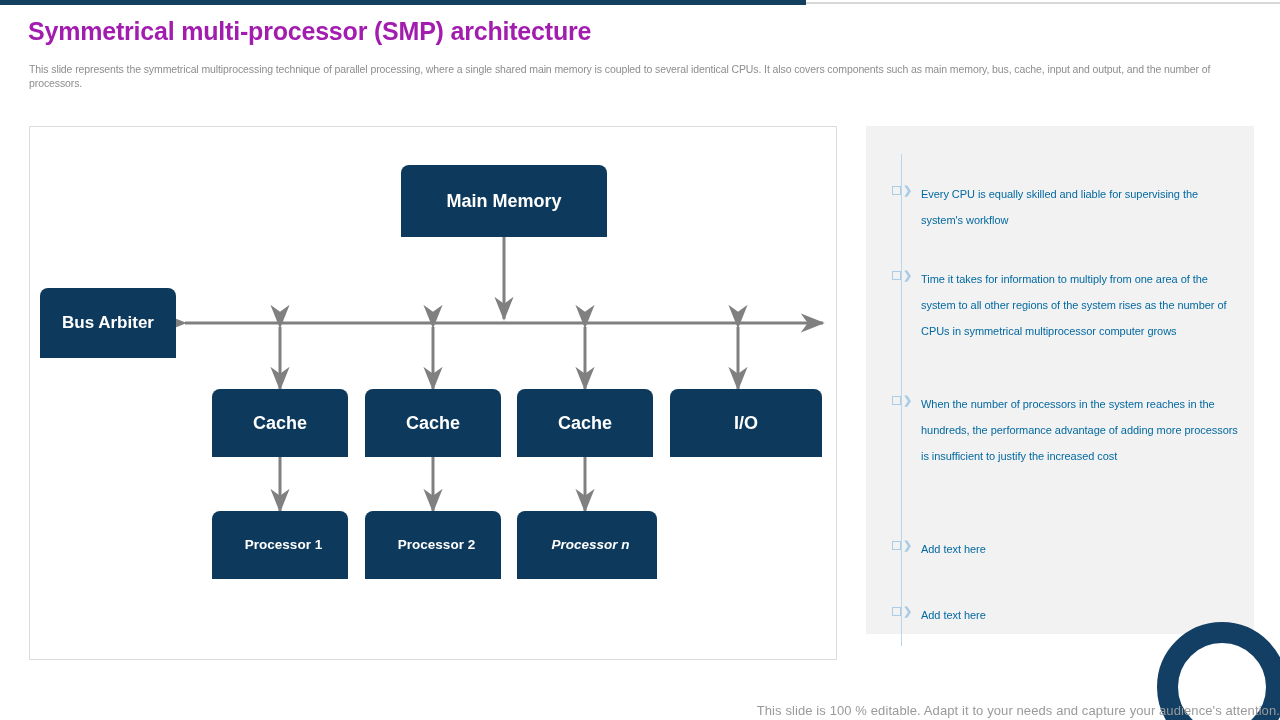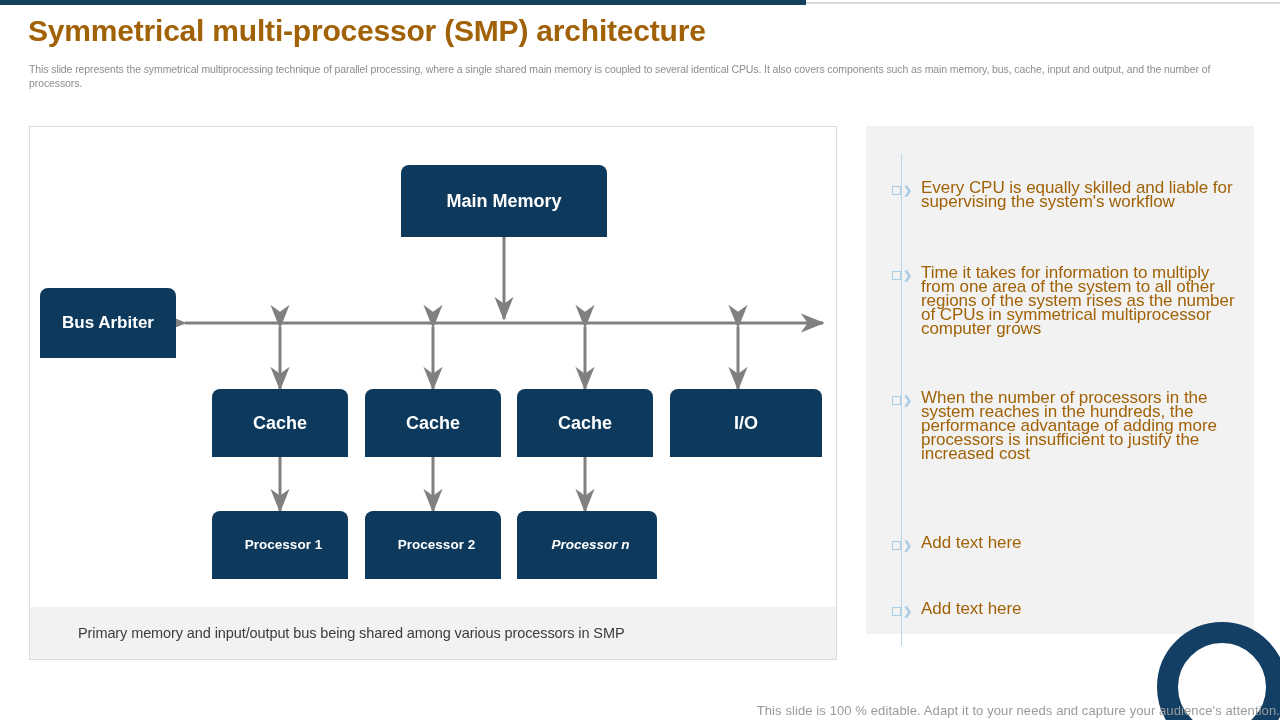--- a/index.html
+++ b/index.html
@@ -28,23 +28,23 @@
     left: 806px; top: 2px;
     width: 474px; height: 2px;
     background: #d8d8d8;
   }
 
   
   #page-title {
     position: absolute;
     left: 28px; top: 12px;
     width: 1000px;
-    font-size: 30px;
+    font-size: 25px;
     font-weight: bold;
-    color: #a16207;
+    color: #a21caf;
     letter-spacing: -0.2px;
     line-height: 38px;
     white-space: nowrap;
   }
   #page-subtitle {
     position: absolute;
     left: 29px; top: 62px;
     width: 1222px;
     font-size: 10.5px;
     color: #8d8d8d;
@@ -135,23 +135,23 @@
   .bullet-chev {
     position: absolute;
     left: 11px; top: 1px;
     font-size: 11px;
     line-height: 11px;
     color: #a9cbe4;
     font-weight: bold;
   }
   .bullet-text {
     flex: 1 1 auto;
-    font-size: 17px;
-    line-height: 14px;
-    color: #a16207;
+    font-size: 11px;
+    line-height: 26px;
+    color: #0369a1;
     letter-spacing: -0.05px;
     padding-left: 7px;
   }
 
   
   #corner-ring {
     position: absolute;
     left: 1157px; top: 622px;
     width: 130px; height: 130px;
     border: 21px solid #123f63;
@@ -234,23 +234,20 @@
   <div class="node-box node-proc" style="left:182px; top:384px; width:136px; height:68px;">
     <span>Processor 1</span>
   </div>
   <div class="node-box node-proc" style="left:335px; top:384px; width:136px; height:68px;">
     <span>Processor 2</span>
   </div>
   <div class="node-box node-proc" style="left:487px; top:384px; width:140px; height:68px;font-style:italic;">
     <span>Processor n</span>
   </div>
 
-  <div id="diagram-caption">
-    <span>Primary memory and input/output bus being shared among various processors in SMP</span>
-  </div>
 </div>
 
 <div id="bullets-panel">
   <div id="bullets-rail"></div>
 
   <div class="bullet-item" style="top:55px;">
     <span class="bullet-marker">
       <span class="bullet-square"></span>
         <span class="bullet-chev">❯</span>
     </span>

